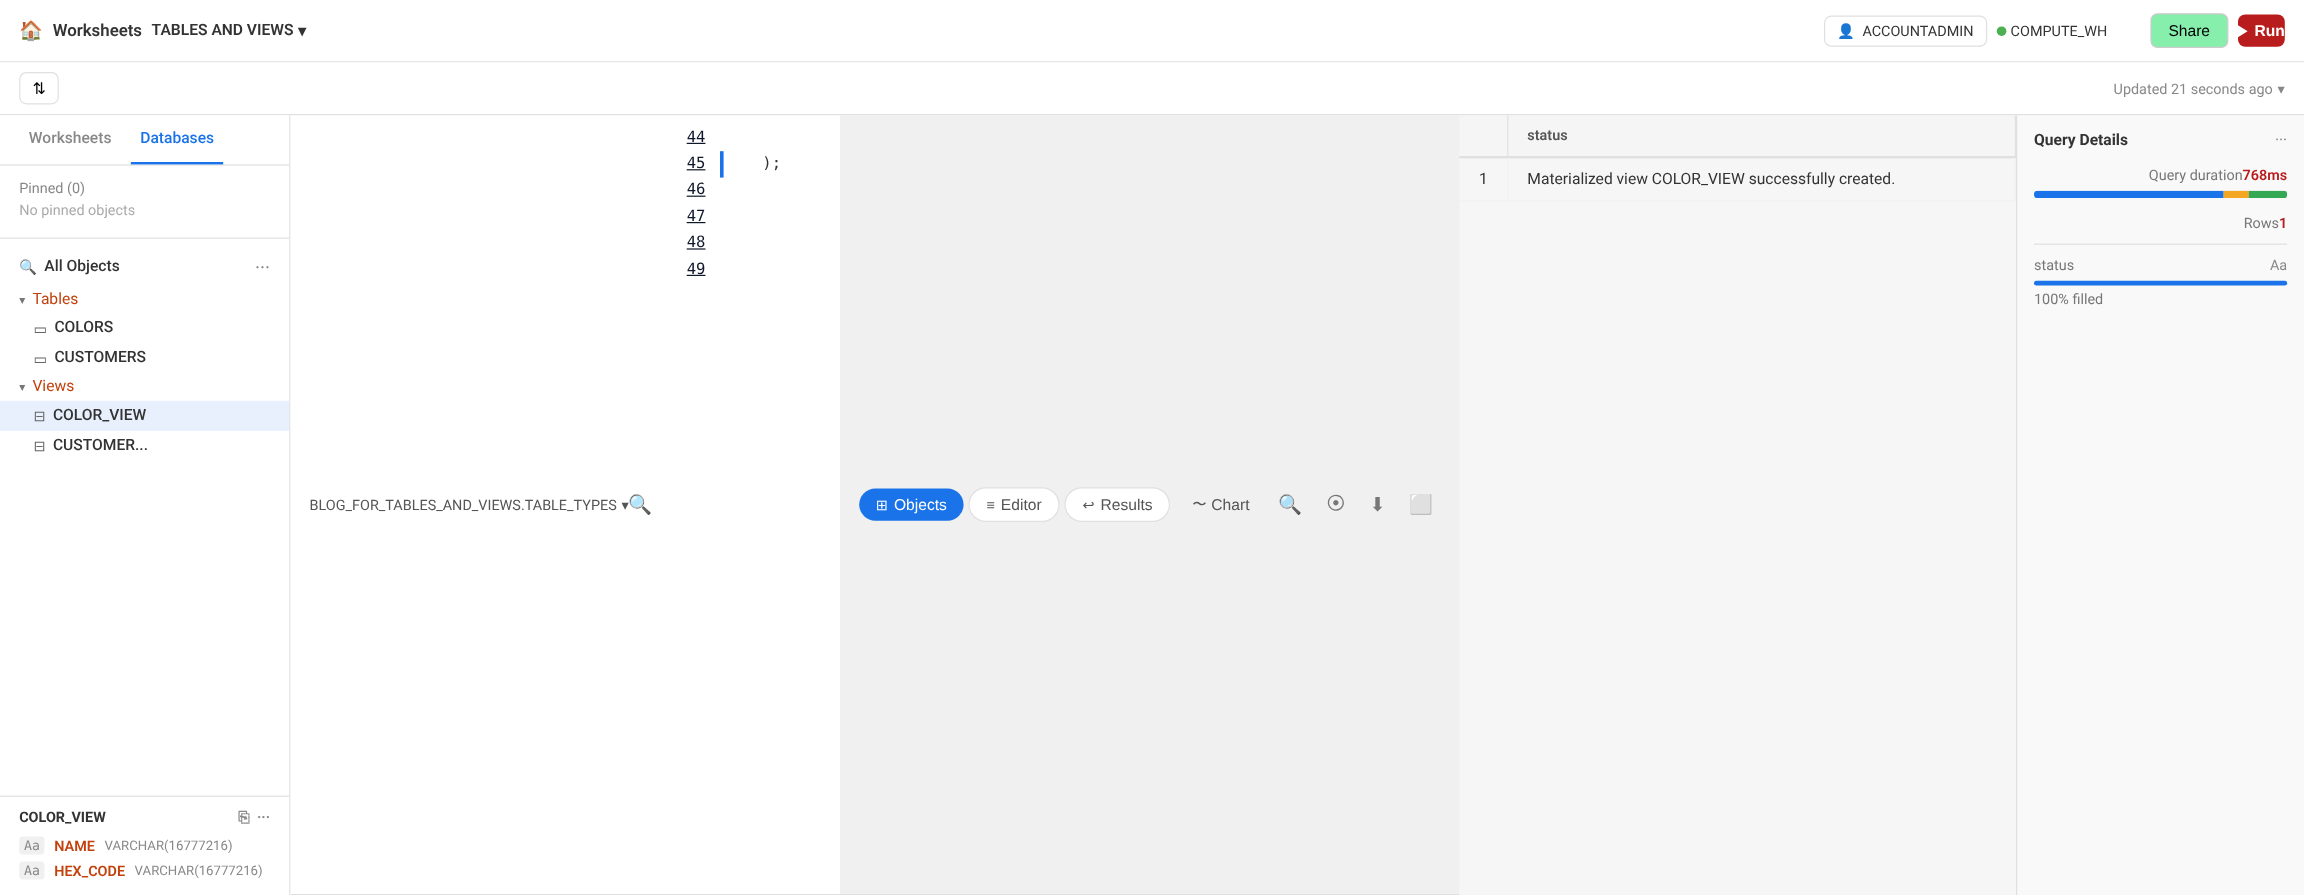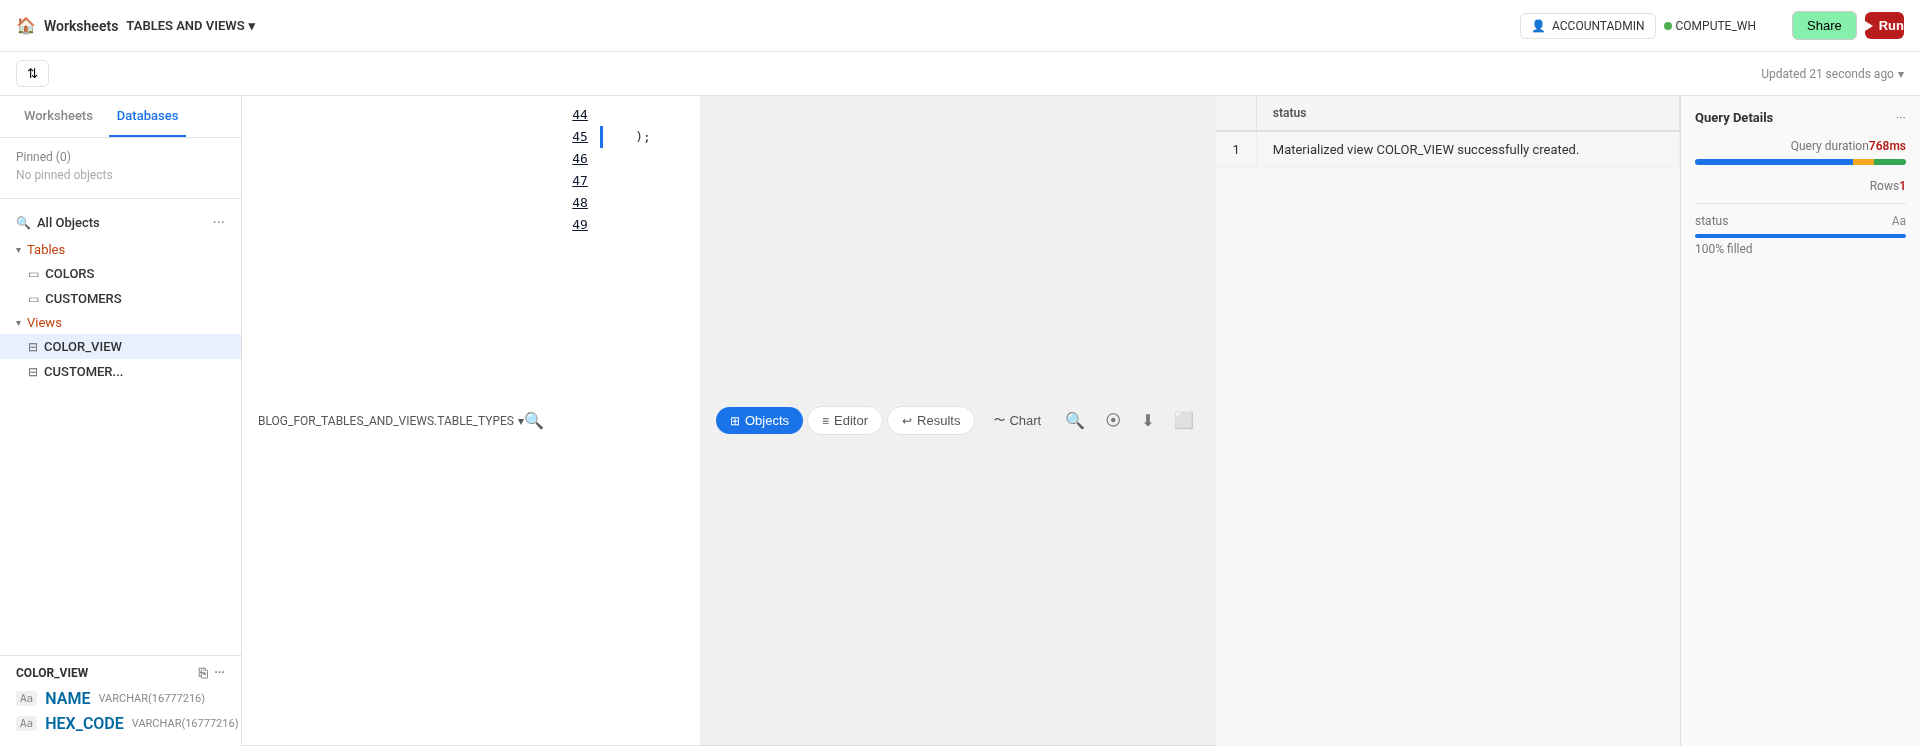--- a/index.html
+++ b/index.html
@@ -64,21 +64,21 @@
     .tree-group { padding: 4px 16px 4px 16px; display: flex; align-items: center; gap: 6px; cursor: pointer; }
     .tree-group-label { font-size: 13px; font-weight: 400; color: #c2410c; }
     .chevron { font-size: 10px; color: #777; }
 
     
     .sidebar-footer { border-top: 1px solid #e0e0e0; padding: 10px 16px; }
     .footer-title { font-size: 12px; font-weight: 700; color: #333; margin-bottom: 6px; display: flex; align-items: center; justify-content: space-between; }
     .footer-title-actions { display: flex; gap: 6px; }
     .footer-row { display: flex; align-items: center; gap: 8px; padding: 3px 0; }
     .type-badge { font-size: 11px; color: #888; font-family: monospace; background: #f0f0f0; padding: 1px 4px; border-radius: 3px; }
-    .col-name { font-size: 16px; font-weight: 600; color: #0369a1; text-align: right; }
+    .col-name { font-size: 12px; font-weight: 600; color: #c2410c; text-align: right; }
     .col-type { font-size: 11px; color: #888; }
 
     
     .main-content { flex: 1; display: flex; overflow: hidden; }
 
     
     .code-header { display: flex; align-items: center; padding: 8px 16px; border-bottom: 1px solid #e0e0e0; background: #fff; }
     .db-breadcrumb { font-size: 12px; color: #555; display: flex; align-items: center; gap: 4px; }
     .search-btn-right { margin-left: auto; background: none; border: none; cursor: pointer; color: #888; font-size: 16px; }
 

